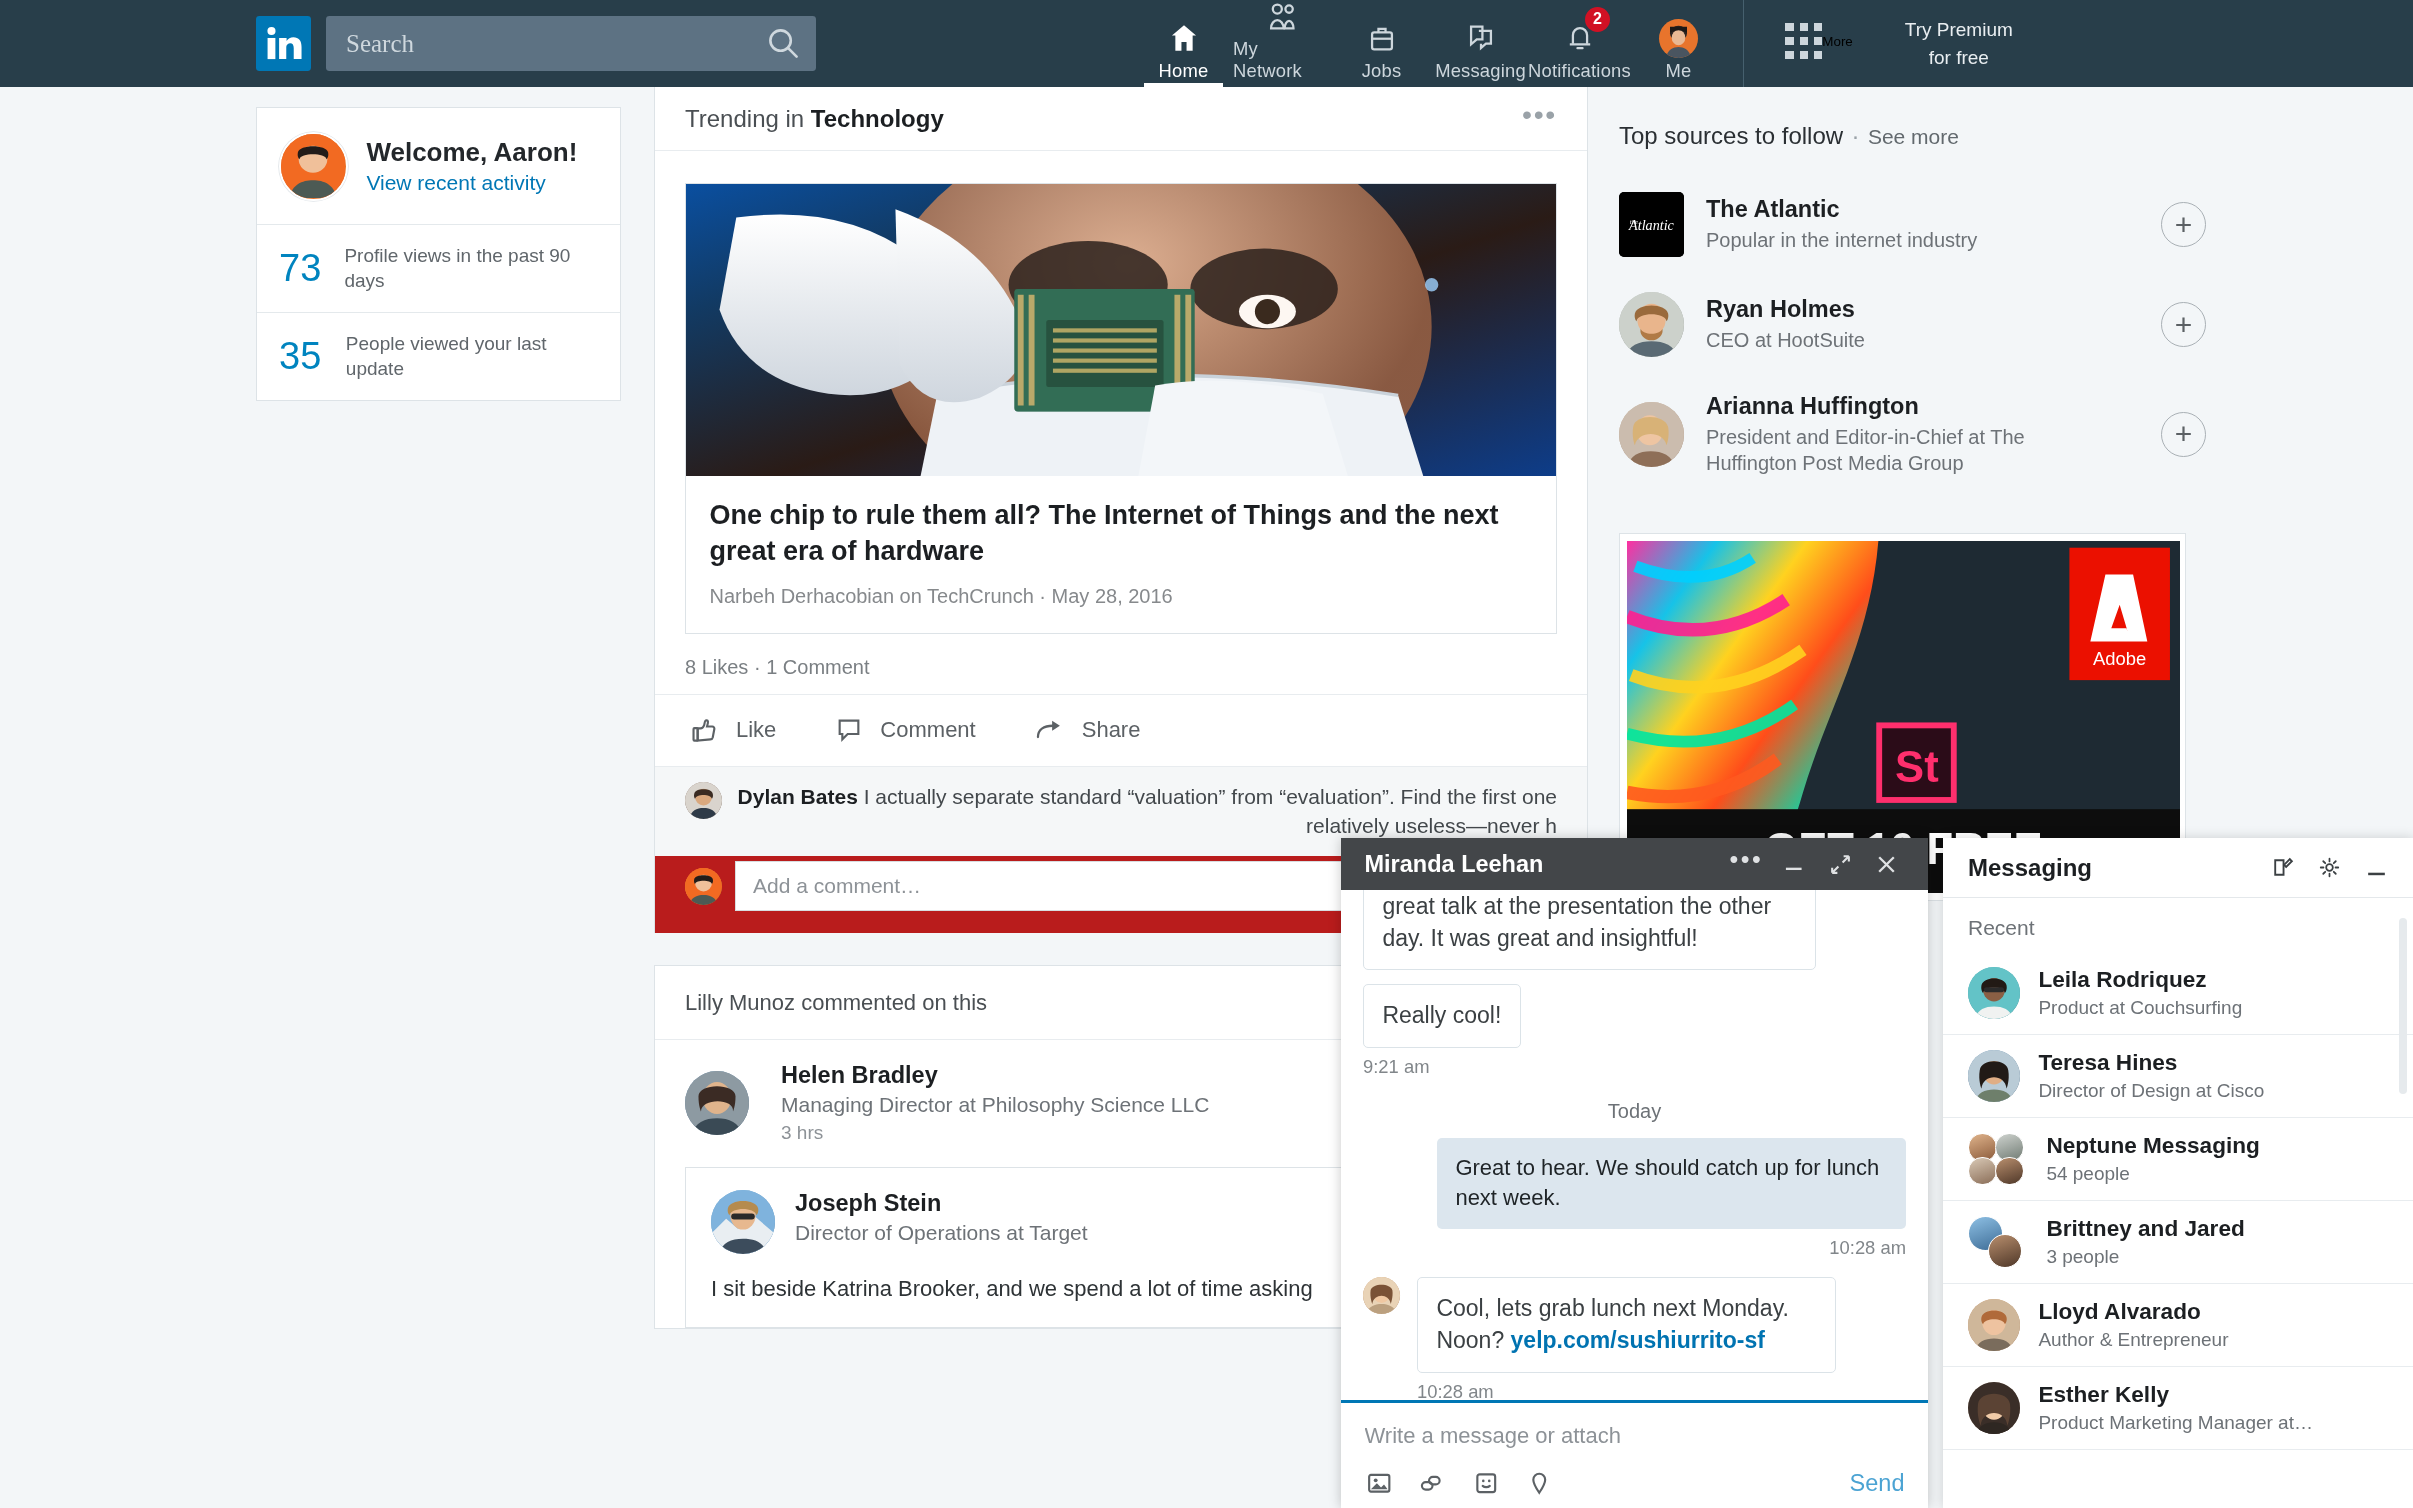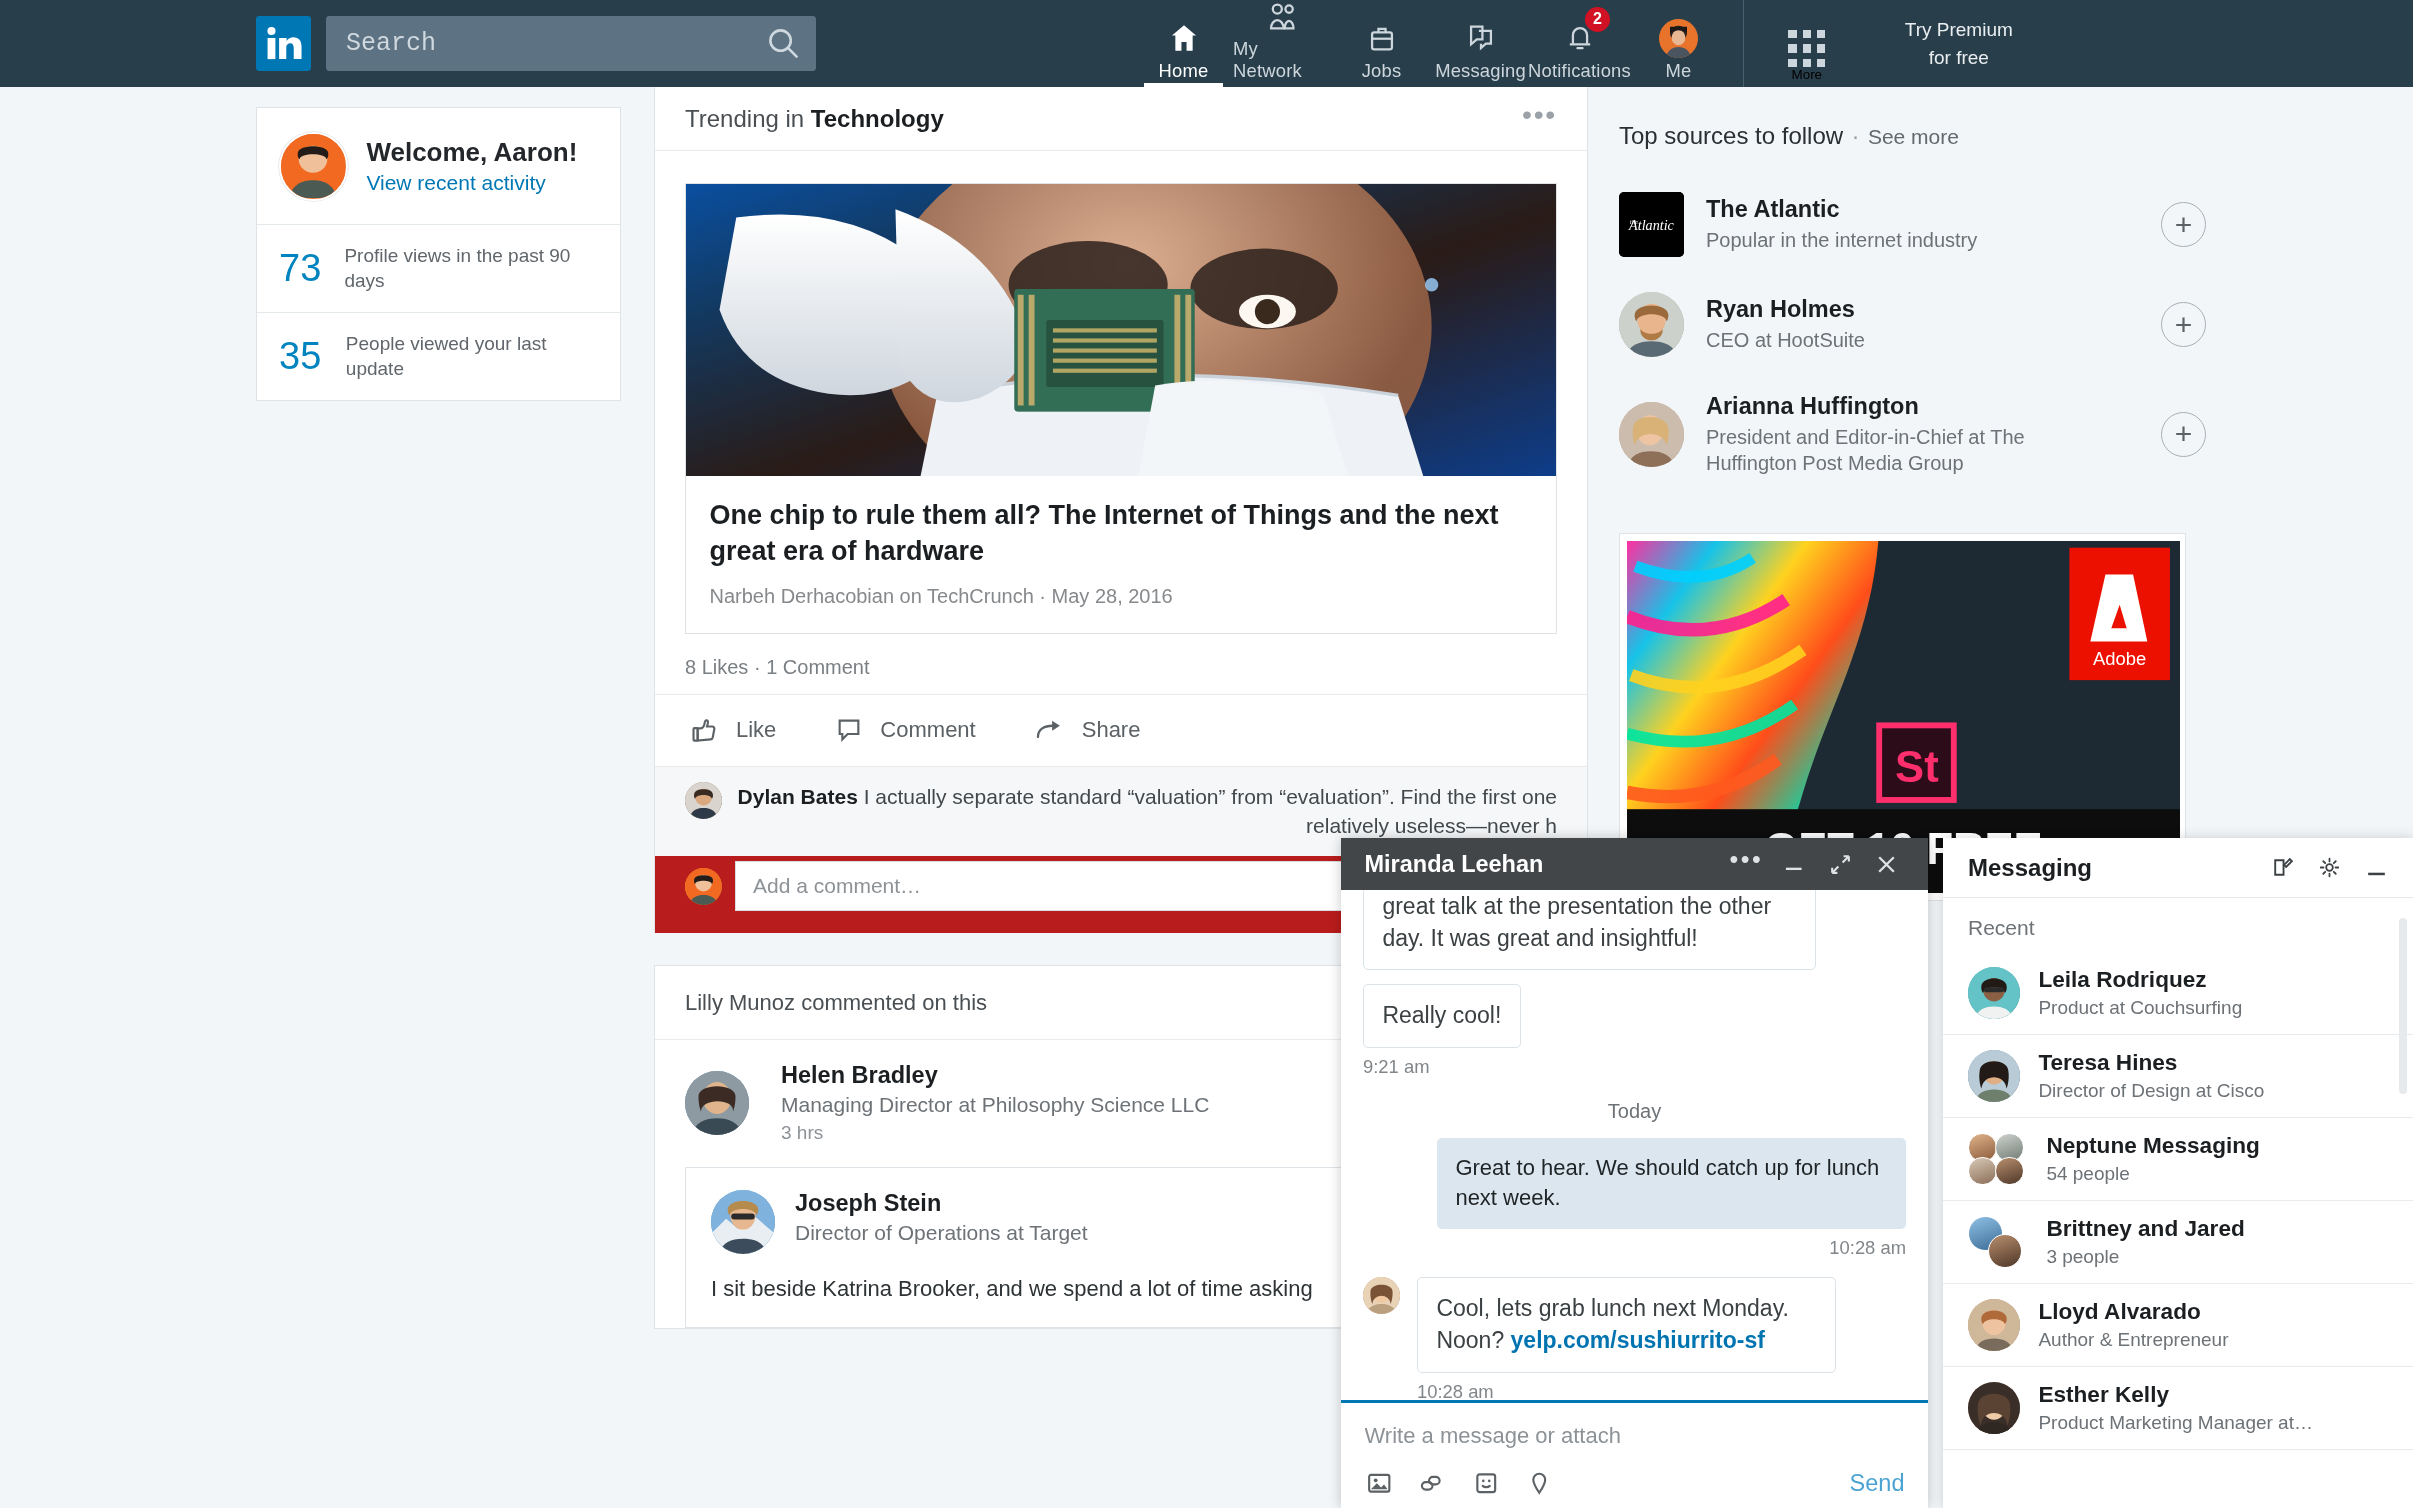--- a/index.html
+++ b/index.html
@@ -20,21 +20,21 @@
   #logo-block { margin-left: 256px; width: 55px; height: 55px; background: #0077b5;
     border-radius: 3.4px; display:flex; align-items:center; justify-content:center; }
   .li-logo-svg { width: 39px; height: 39px; }
   #search-wrap {
     margin-left: 15px; width: 490px; height: 55px;
     background: #5d7283; border-radius: 3.4px; position: relative;
     display: flex; align-items: center;
   }
   #search-input {
     border: none; outline: none; background: transparent;
-    color: #ffffff; font-size: 25px; font-family: Liberation Mono, monospace;
+    color: #ffffff; font-size: 25px; font-family: Liberation Serif, serif;
     padding-left: 20px; width: 411px; height: 50px;
   }
   #search-input::placeholder { color: #cfd8de; opacity: 1; }
   #search-btn {
     position: absolute; right: 15px; top: 10px; width: 35px; height: 35px;
     background: transparent; border: none; cursor: pointer;
   }
 
   #nav-items { display: flex; align-items: flex-end; margin-left: 318px; height: 87px; }
   .nav-item {
@@ -53,21 +53,21 @@
     position: absolute; top: 6.7px; left: 55px;
     background: #d11124; color: #fff; font-size: 16px; font-weight: bold;
     border-radius: 50%; width: 25px; height: 25px;
     display: flex; align-items: center; justify-content: center;
   }
   #me-avatar {
     width: 39px; height: 39px; border-radius: 50%; overflow: hidden;
     background: #e8742c;
   }
   #nav-divider { width: 0.8px; height: 87px; background: #46606e; margin-left: 15px; }
-  #more-item { width: 92px; height: 87px; display: flex; flex-direction: column;
+  #more-item { width: 92px; height: 87px; display: flex; flex-direction: row;
     align-items: center; justify-content: flex-end; padding-bottom: 5px; margin-left: 17px; cursor:pointer;}
   .dot-grid { display: grid; grid-template-columns: repeat(3, 8.4px); gap: 5.9px; }
   .dot-grid i { width: 8.4px; height: 8.4px; background: #cdd6dc; display:block; }
   #premium {
     margin-left: 22px; color: #e9eef1; font-size: 19px; line-height: 1.45;
     text-align: center; cursor: pointer; width: 168px;
   }
 
   
   #page { position: absolute; top: 87px; left: 0; width: 2413px; height: 1421px; }

